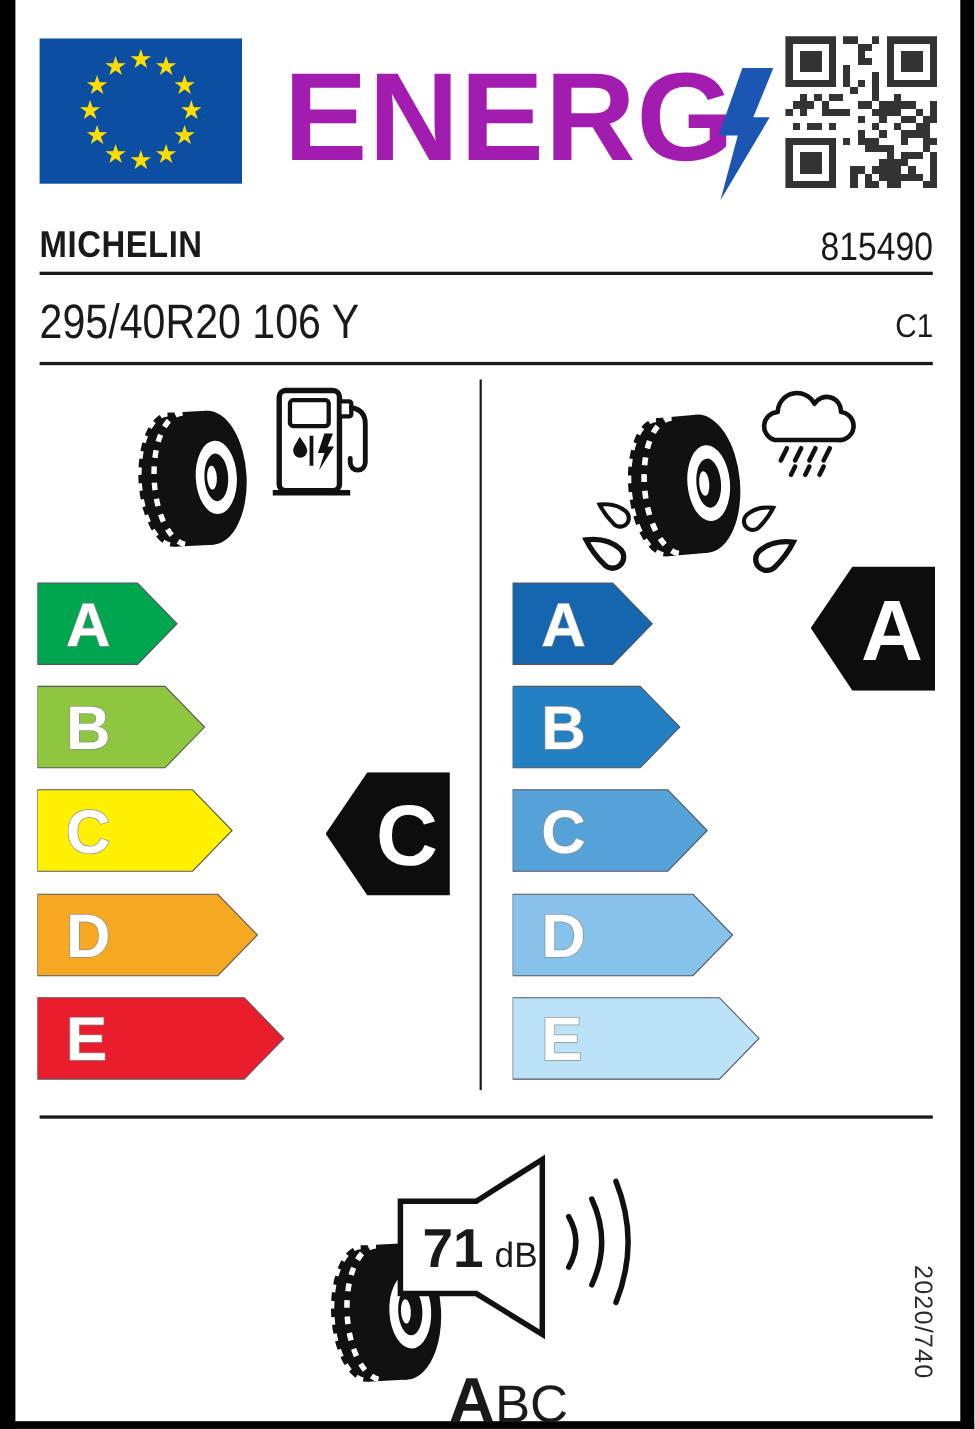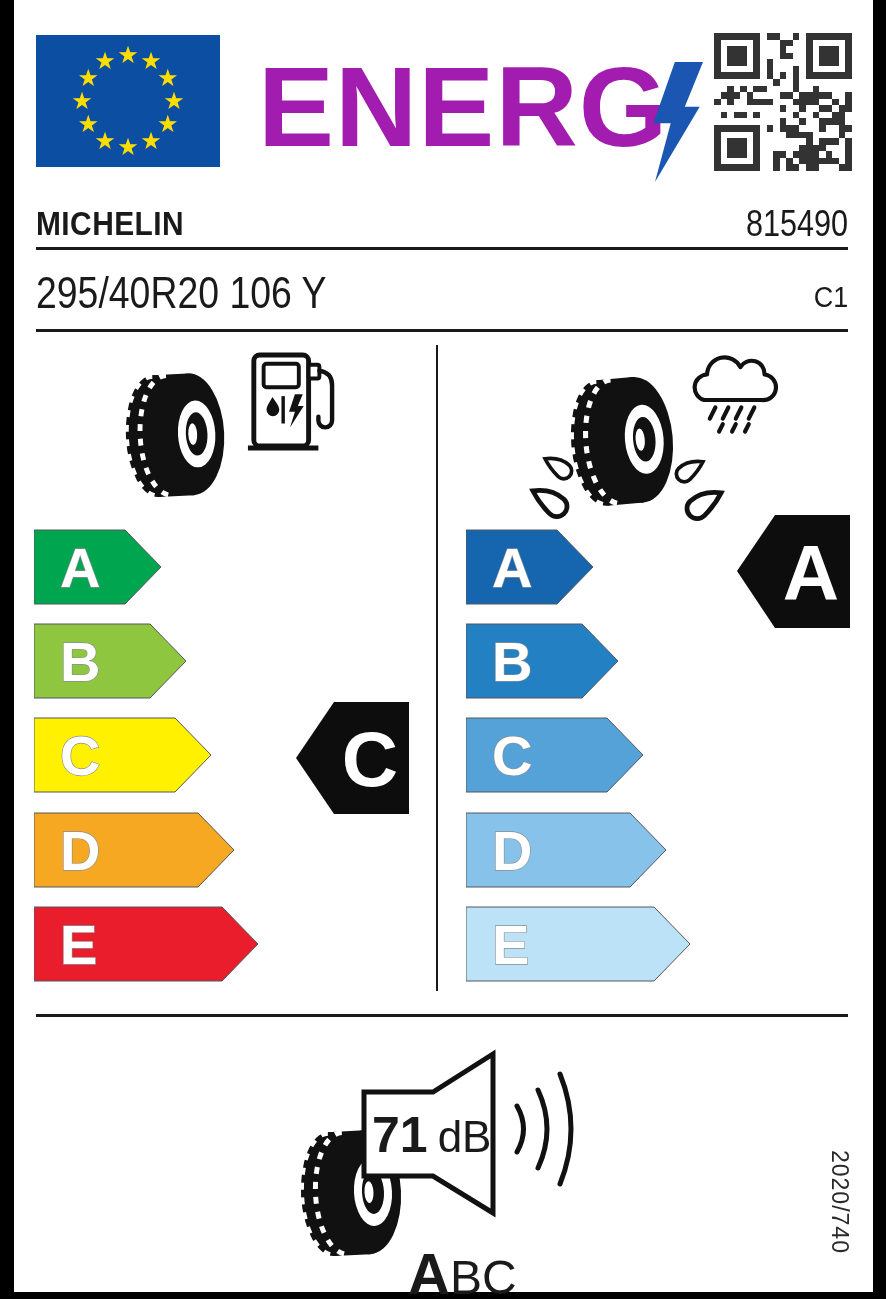--- a/index.html
+++ b/index.html
@@ -23,23 +23,23 @@
   .tyresize{position:absolute;left:36px;top:268px;font-size:44px;
             transform:scaleX(0.85);transform-origin:left top;}
   .tyreclass{position:absolute;right:38px;top:280px;font-size:30px;
              transform:scaleX(0.9);transform-origin:right top;}
 
   svg text{font-family:"Liberation Sans",sans-serif;font-weight:bold;fill:#fff;}
   .gradeletter{font-size:56px;stroke:#8a8f93;stroke-width:1.3px;paint-order:stroke;}
   .ratingletter{font-size:78px;}
   .scalepoly{stroke:#55565a;stroke-width:1;}
 
-  .db-text{position:absolute;left:372px;top:1110px;display:flex;align-items:baseline;color:#1a1a1a;}
+  .db-text{position:absolute;left:384px;top:1110px;display:flex;align-items:baseline;color:#1a1a1a;}
   .db-val{font-size:50px;font-weight:bold;line-height:1;}
-  .db-unit{font-size:44px;margin-left:10px;line-height:1;}
+  .db-unit{font-size:32px;margin-left:10px;line-height:1;}
   .abc{position:absolute;left:408px;top:1206px;display:flex;align-items:baseline;color:#1a1a1a;}
   .abc-main{font-size:58px;font-weight:bold;line-height:1;}
   .abc-rest{font-size:48px;line-height:1;margin-top:48px;}
   .regulation{position:absolute;left:826px;top:1150px;height:130px;writing-mode:vertical-rl;
               font-size:23px;color:#2a2a2a;letter-spacing:1px;}
 </style>
 </head>
 <body>
 
 <div class="label">

